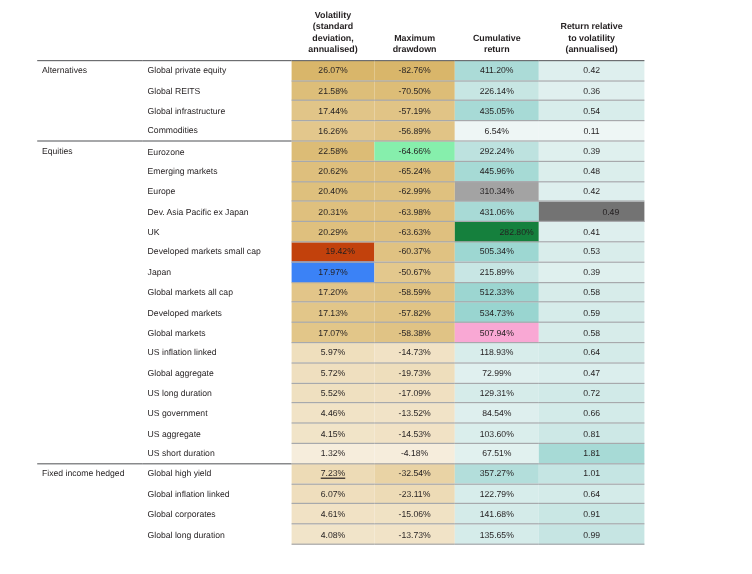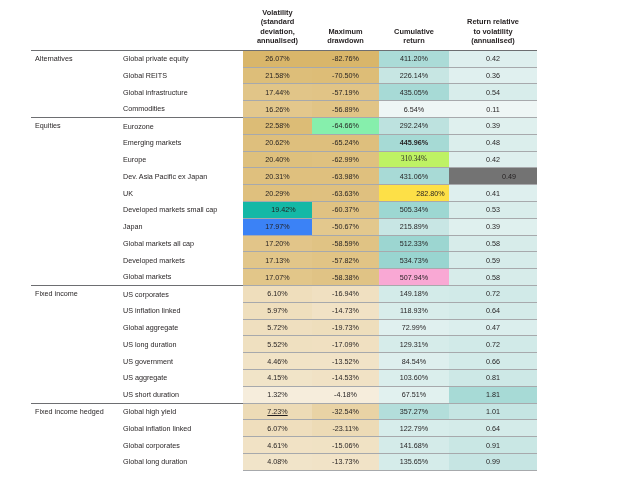--- a/index.html
+++ b/index.html
@@ -157,51 +157,51 @@
           <td class="num" style="background: rgb(220, 188, 118);">22.58%</td>
           <td class="num" style="background: #86efac;">-64.66%</td>
           <td class="num" style="background: rgb(189, 226, 223);">292.24%</td>
           <td class="num" style="background: rgb(223, 240, 238);">0.39</td>
         </tr>
         <tr>
           <td class="group label-col-bg empty"></td>
           <td class="name label-col-bg">Emerging markets</td>
           <td class="num" style="background: rgb(222, 191, 125);">20.62%</td>
           <td class="num" style="background: rgb(222, 191, 125);">-65.24%</td>
-          <td class="num" style="background: rgb(166, 218, 213); font-weight: bold;">445.96%</td>
+          <td class="num" style="background: rgb(166, 218, 213);">445.96%</td>
           <td class="num" style="background: rgb(219, 238, 236);">0.48</td>
         </tr>
         <tr>
           <td class="group label-col-bg empty"></td>
           <td class="name label-col-bg">Europe</td>
           <td class="num" style="background: rgb(222, 192, 125);">20.40%</td>
           <td class="num" style="background: rgb(223, 193, 127);">-62.99%</td>
-          <td class="num" style="background: #bef264; font-family: Liberation Serif, serif;">310.34%</td>
+          <td class="num" style="background: #a3a3a3;">310.34%</td>
           <td class="num" style="background: rgb(222, 239, 238);">0.42</td>
         </tr>
         <tr>
           <td class="group label-col-bg empty"></td>
           <td class="name label-col-bg">Dev. Asia Pacific ex Japan</td>
           <td class="num" style="background: rgb(223, 192, 126);">20.31%</td>
           <td class="num" style="background: rgb(223, 192, 126);">-63.98%</td>
           <td class="num" style="background: rgb(168, 218, 214);">431.06%</td>
           <td class="num" style="background: #737373; padding-left: 36px;">0.49</td>
         </tr>
         <tr>
           <td class="group label-col-bg empty"></td>
           <td class="name label-col-bg">UK</td>
           <td class="num" style="background: rgb(223, 192, 126);">20.29%</td>
           <td class="num" style="background: rgb(223, 192, 127);">-63.63%</td>
-          <td class="num" style="background: #fde047; padding-left: 37px;">282.80%</td>
+          <td class="num" style="background: #15803d; padding-left: 37px;">282.80%</td>
           <td class="num" style="background: rgb(222, 239, 238);">0.41</td>
         </tr>
         <tr>
           <td class="group label-col-bg empty"></td>
           <td class="name label-col-bg">Developed markets small cap</td>
-          <td class="num" style="background: #14b8a6; padding-left: 16px;">19.42%</td>
+          <td class="num" style="background: #c2410c; padding-left: 16px;">19.42%</td>
           <td class="num" style="background: rgb(224, 194, 130);">-60.37%</td>
           <td class="num" style="background: rgb(157, 215, 210);">505.34%</td>
           <td class="num" style="background: rgb(217, 237, 235);">0.53</td>
         </tr>
         <tr>
           <td class="group label-col-bg empty"></td>
           <td class="name label-col-bg">Japan</td>
           <td class="num" style="background: #3b82f6;">17.97%</td>
           <td class="num" style="background: rgb(227, 200, 141);">-50.67%</td>
           <td class="num" style="background: rgb(200, 230, 228);">215.89%</td>
@@ -223,28 +223,20 @@
           <td class="num" style="background: rgb(153, 213, 208);">534.73%</td>
           <td class="num" style="background: rgb(214, 236, 234);">0.59</td>
         </tr>
         <tr>
           <td class="group label-col-bg empty"></td>
           <td class="name label-col-bg">Global markets</td>
           <td class="num" style="background: rgb(226, 198, 137);">17.07%</td>
           <td class="num" style="background: rgb(224, 195, 133);">-58.38%</td>
           <td class="num" style="background: #f9a8d4;">507.94%</td>
           <td class="num" style="background: rgb(215, 236, 234);">0.58</td>
-        </tr>
-        <tr class=" sec-start">
-          <td class="group label-col-bg">Fixed income</td>
-          <td class="name label-col-bg">US corporates</td>
-          <td class="num" style="background: rgb(239, 222, 188);">6.10%</td>
-          <td class="num" style="background: rgb(240, 224, 193);">-16.94%</td>
-          <td class="num" style="background: rgb(211, 235, 233);">149.18%</td>
-          <td class="num" style="background: rgb(209, 234, 232);">0.72</td>
         </tr>
         <tr>
           <td class="group label-col-bg empty"></td>
           <td class="name label-col-bg">US inflation linked</td>
           <td class="num" style="background: rgb(239, 223, 189);">5.97%</td>
           <td class="num" style="background: rgb(241, 226, 197);">-14.73%</td>
           <td class="num" style="background: rgb(216, 237, 235);">118.93%</td>
           <td class="num" style="background: rgb(212, 235, 233);">0.64</td>
         </tr>
         <tr>

